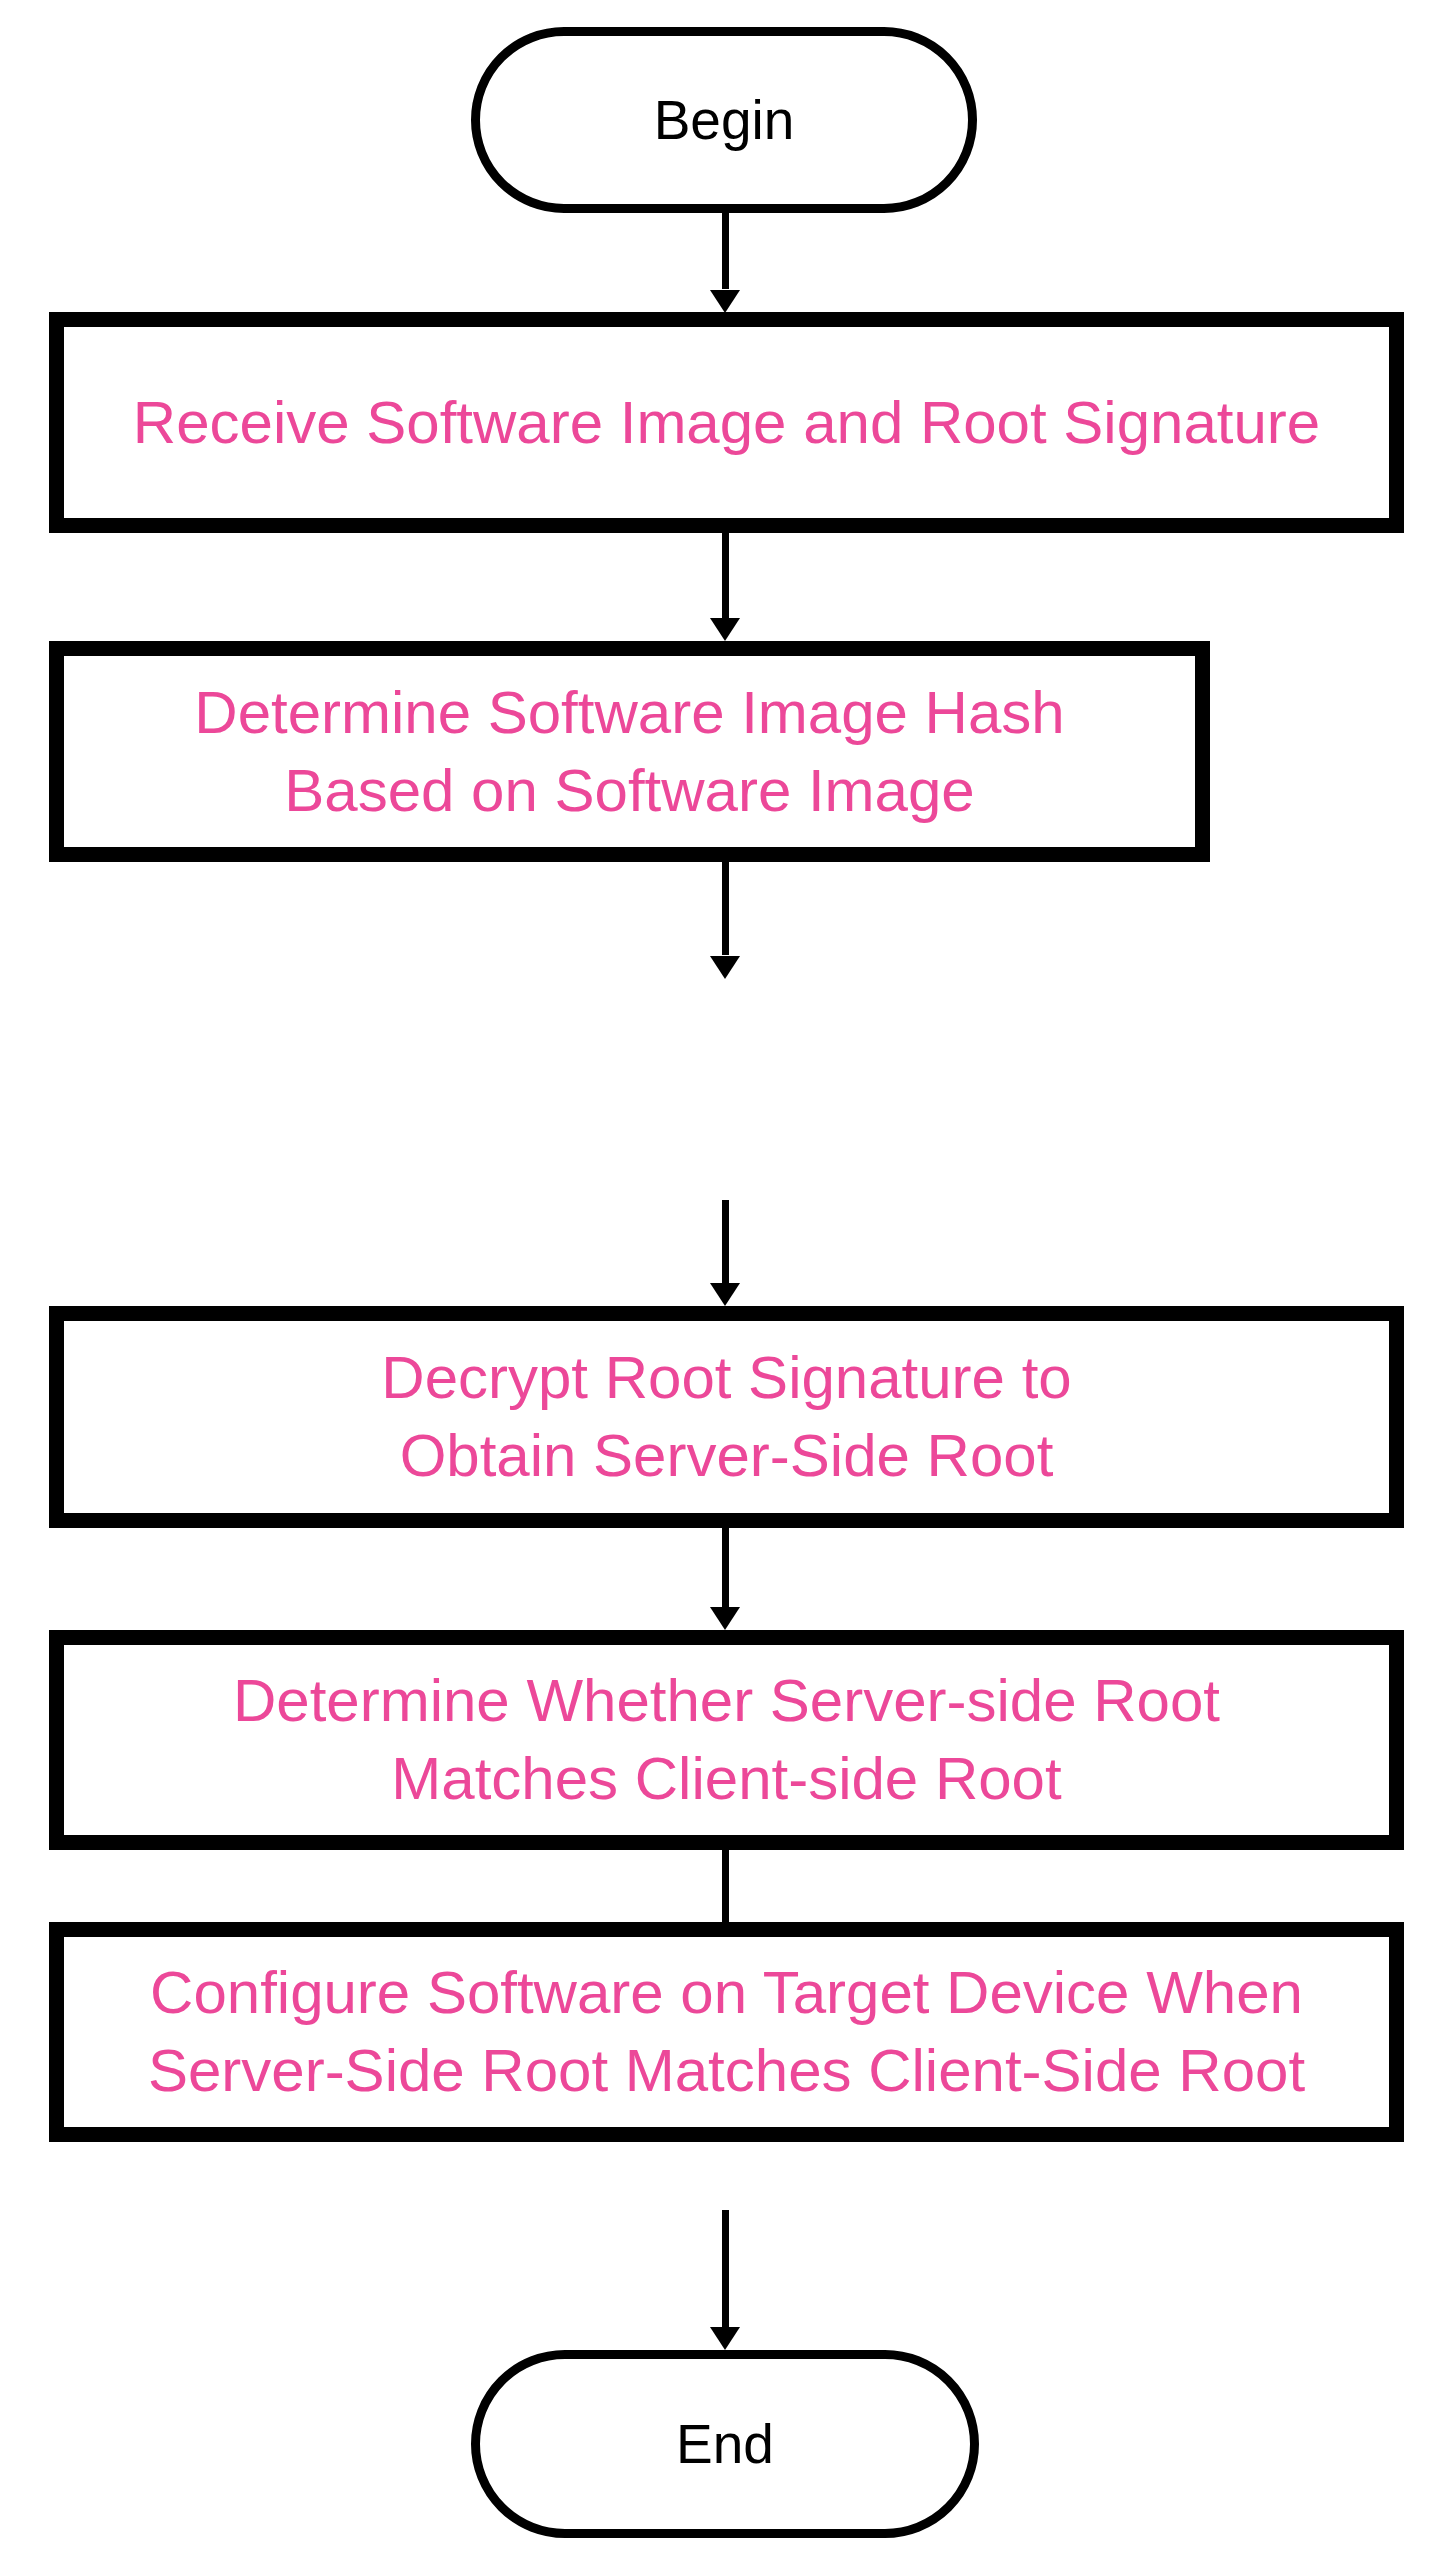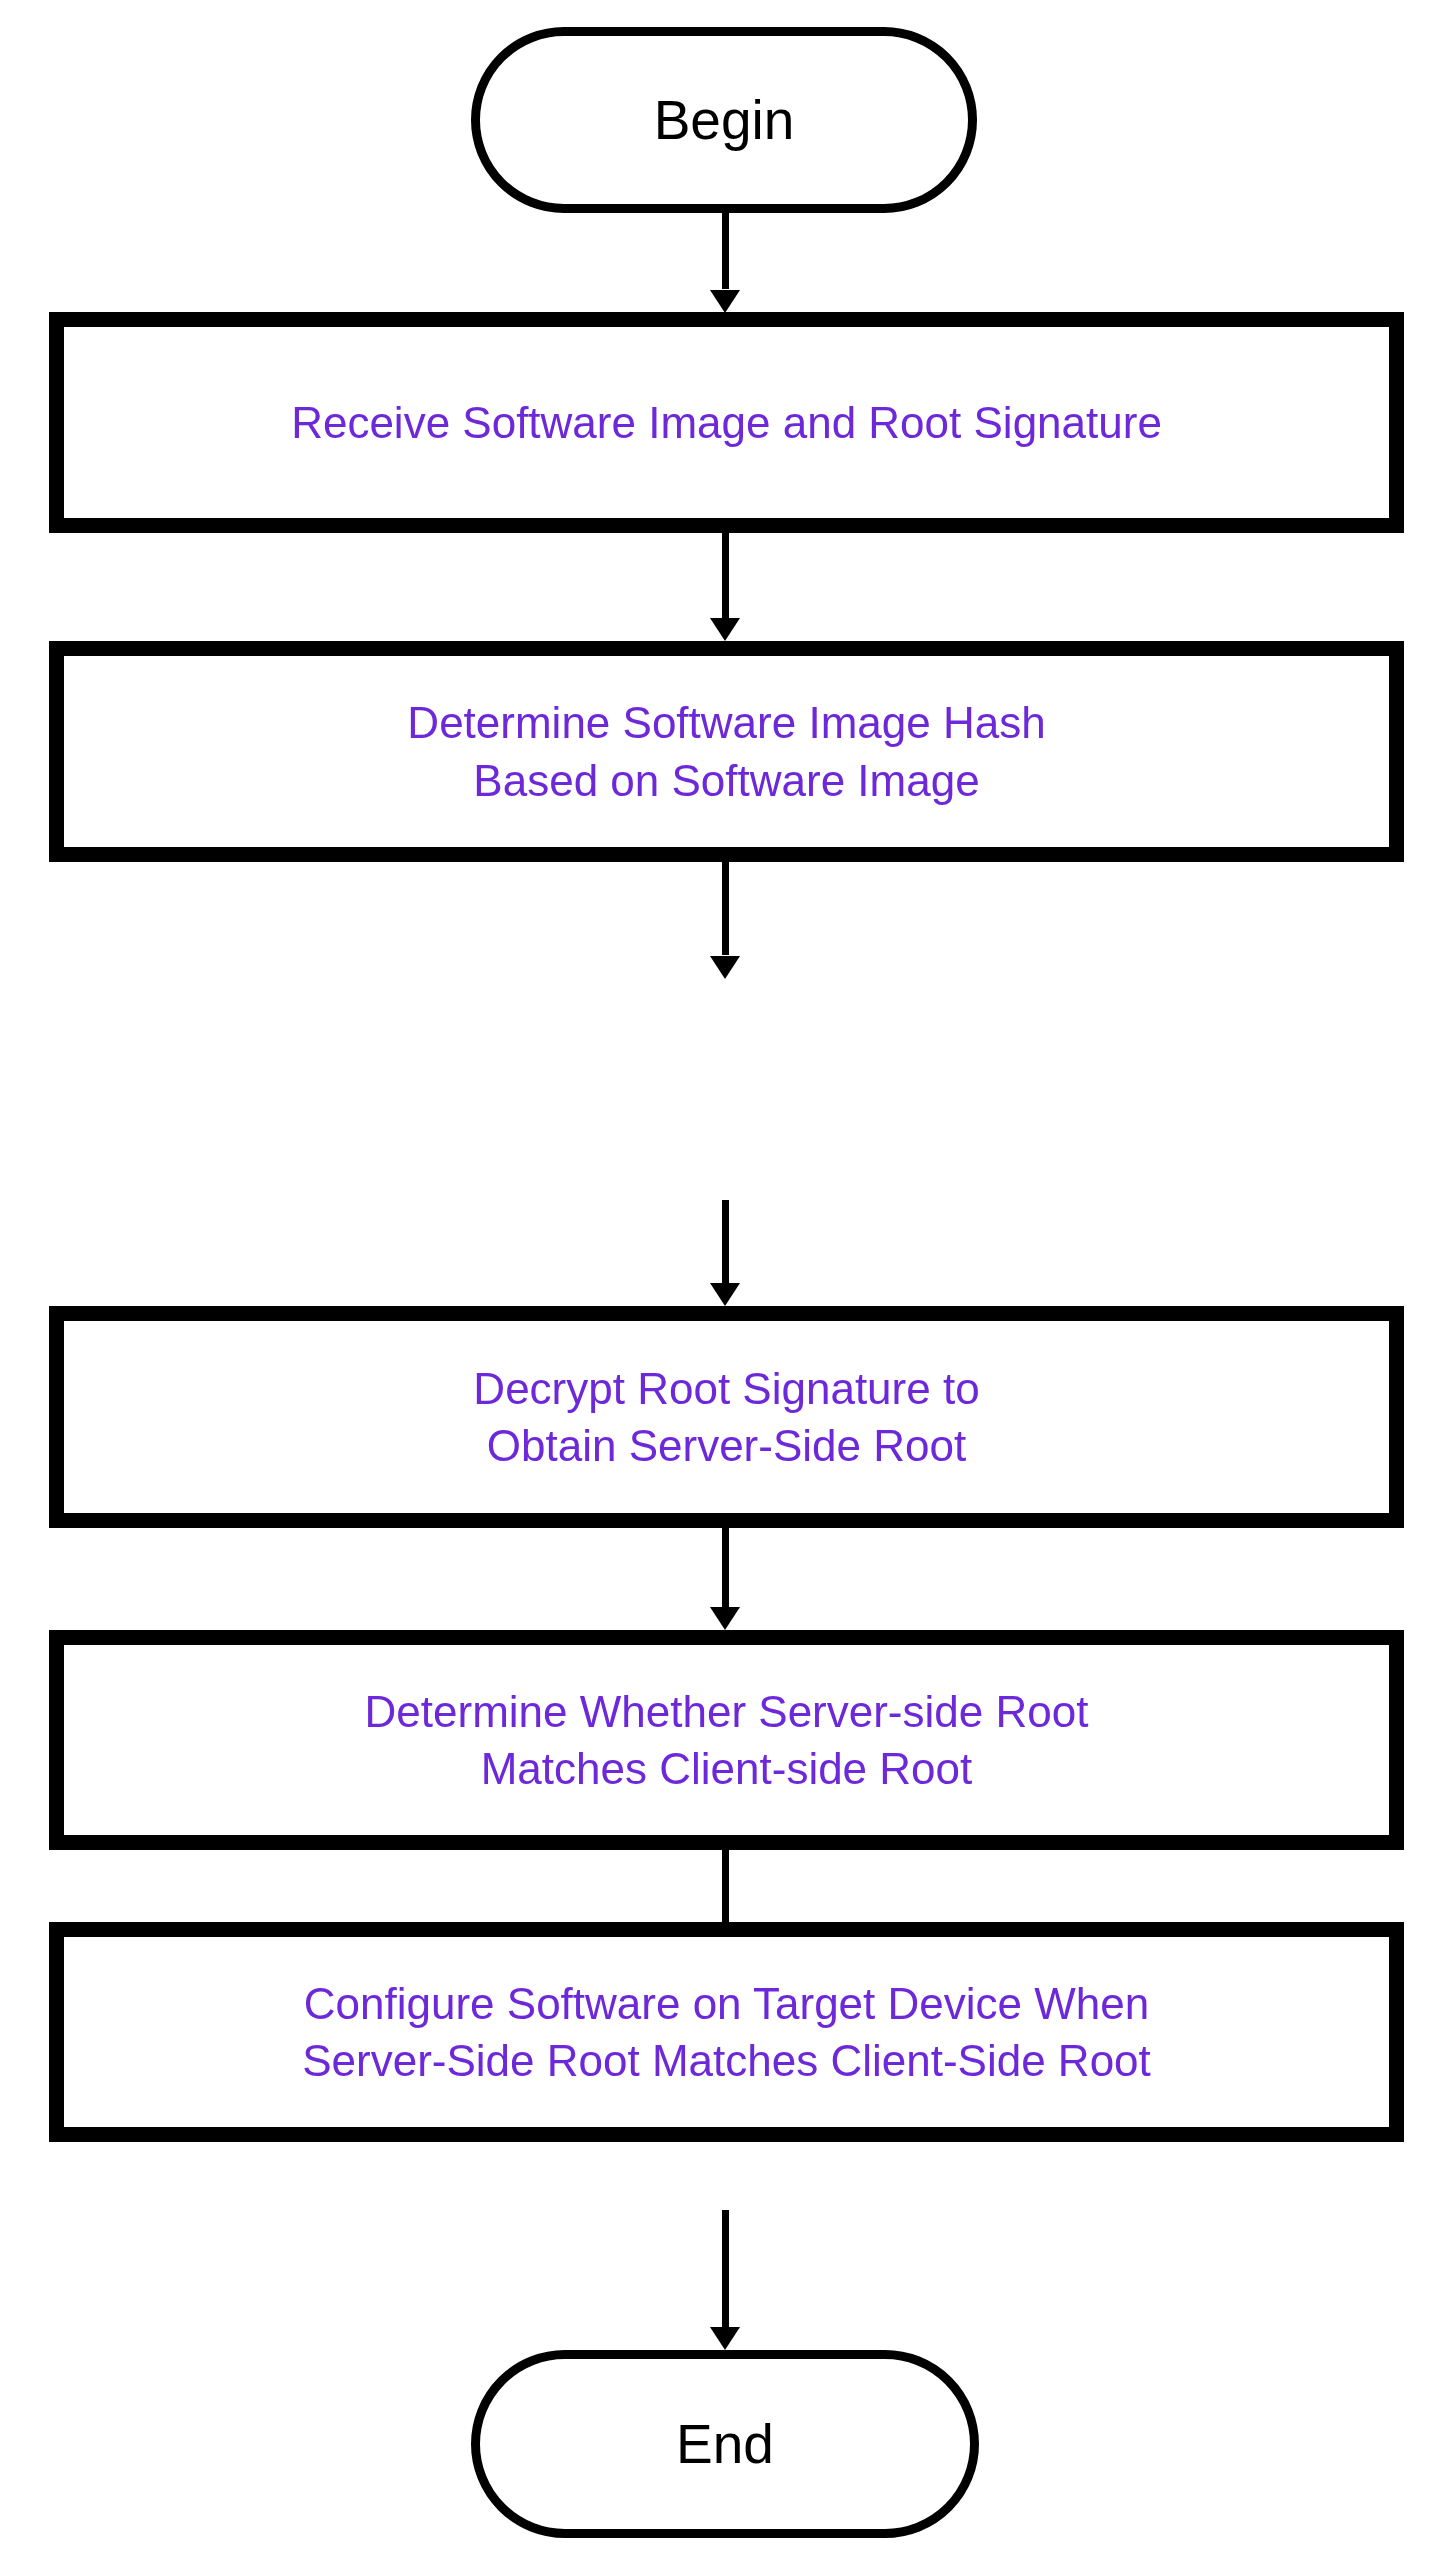--- a/index.html
+++ b/index.html
@@ -46,23 +46,23 @@
     box-sizing: border-box;
     background: #ffffff;
     border: 15px solid #000000;
     border-radius: 0;
     display: flex;
     align-items: center;
     justify-content: center;
     text-align: center;
   }
   .process .node-label {
-    font-size: 44px;
+    font-size: 60px;
     line-height: 1.30;
-    color: #6d28d9;
+    color: #ec4899;
     white-space: pre-line;
     letter-spacing: 0px;
     padding: 0 16.4px;
   }
 
   
   .connector {
     position: absolute;
     width: 31px;
     pointer-events: none;
@@ -103,21 +103,21 @@
 
   <div class="process" style="left:49px; top:312px; width:1355px; height:221px;">
     <span class="node-label">Receive Software Image and Root Signature</span>
   </div>
 
   <div class="connector" style="left:710px; top:533px; height:108px;">
     <div class="shaft" style="height:85px;"></div>
     <div class="head"></div>
   </div>
 
-  <div class="process" style="left:49px; top:641px; width:1355px; height:221px;">
+  <div class="process" style="left:49px; top:641px; width:1161px; height:221px;">
     <span class="node-label">Determine Software Image Hash
 Based on Software Image</span>
   </div>
 
   <div class="connector" style="left:710px; top:862px; height:117px;">
     <div class="shaft" style="height:93px;"></div>
     <div class="head"></div>
   </div>
 
 

